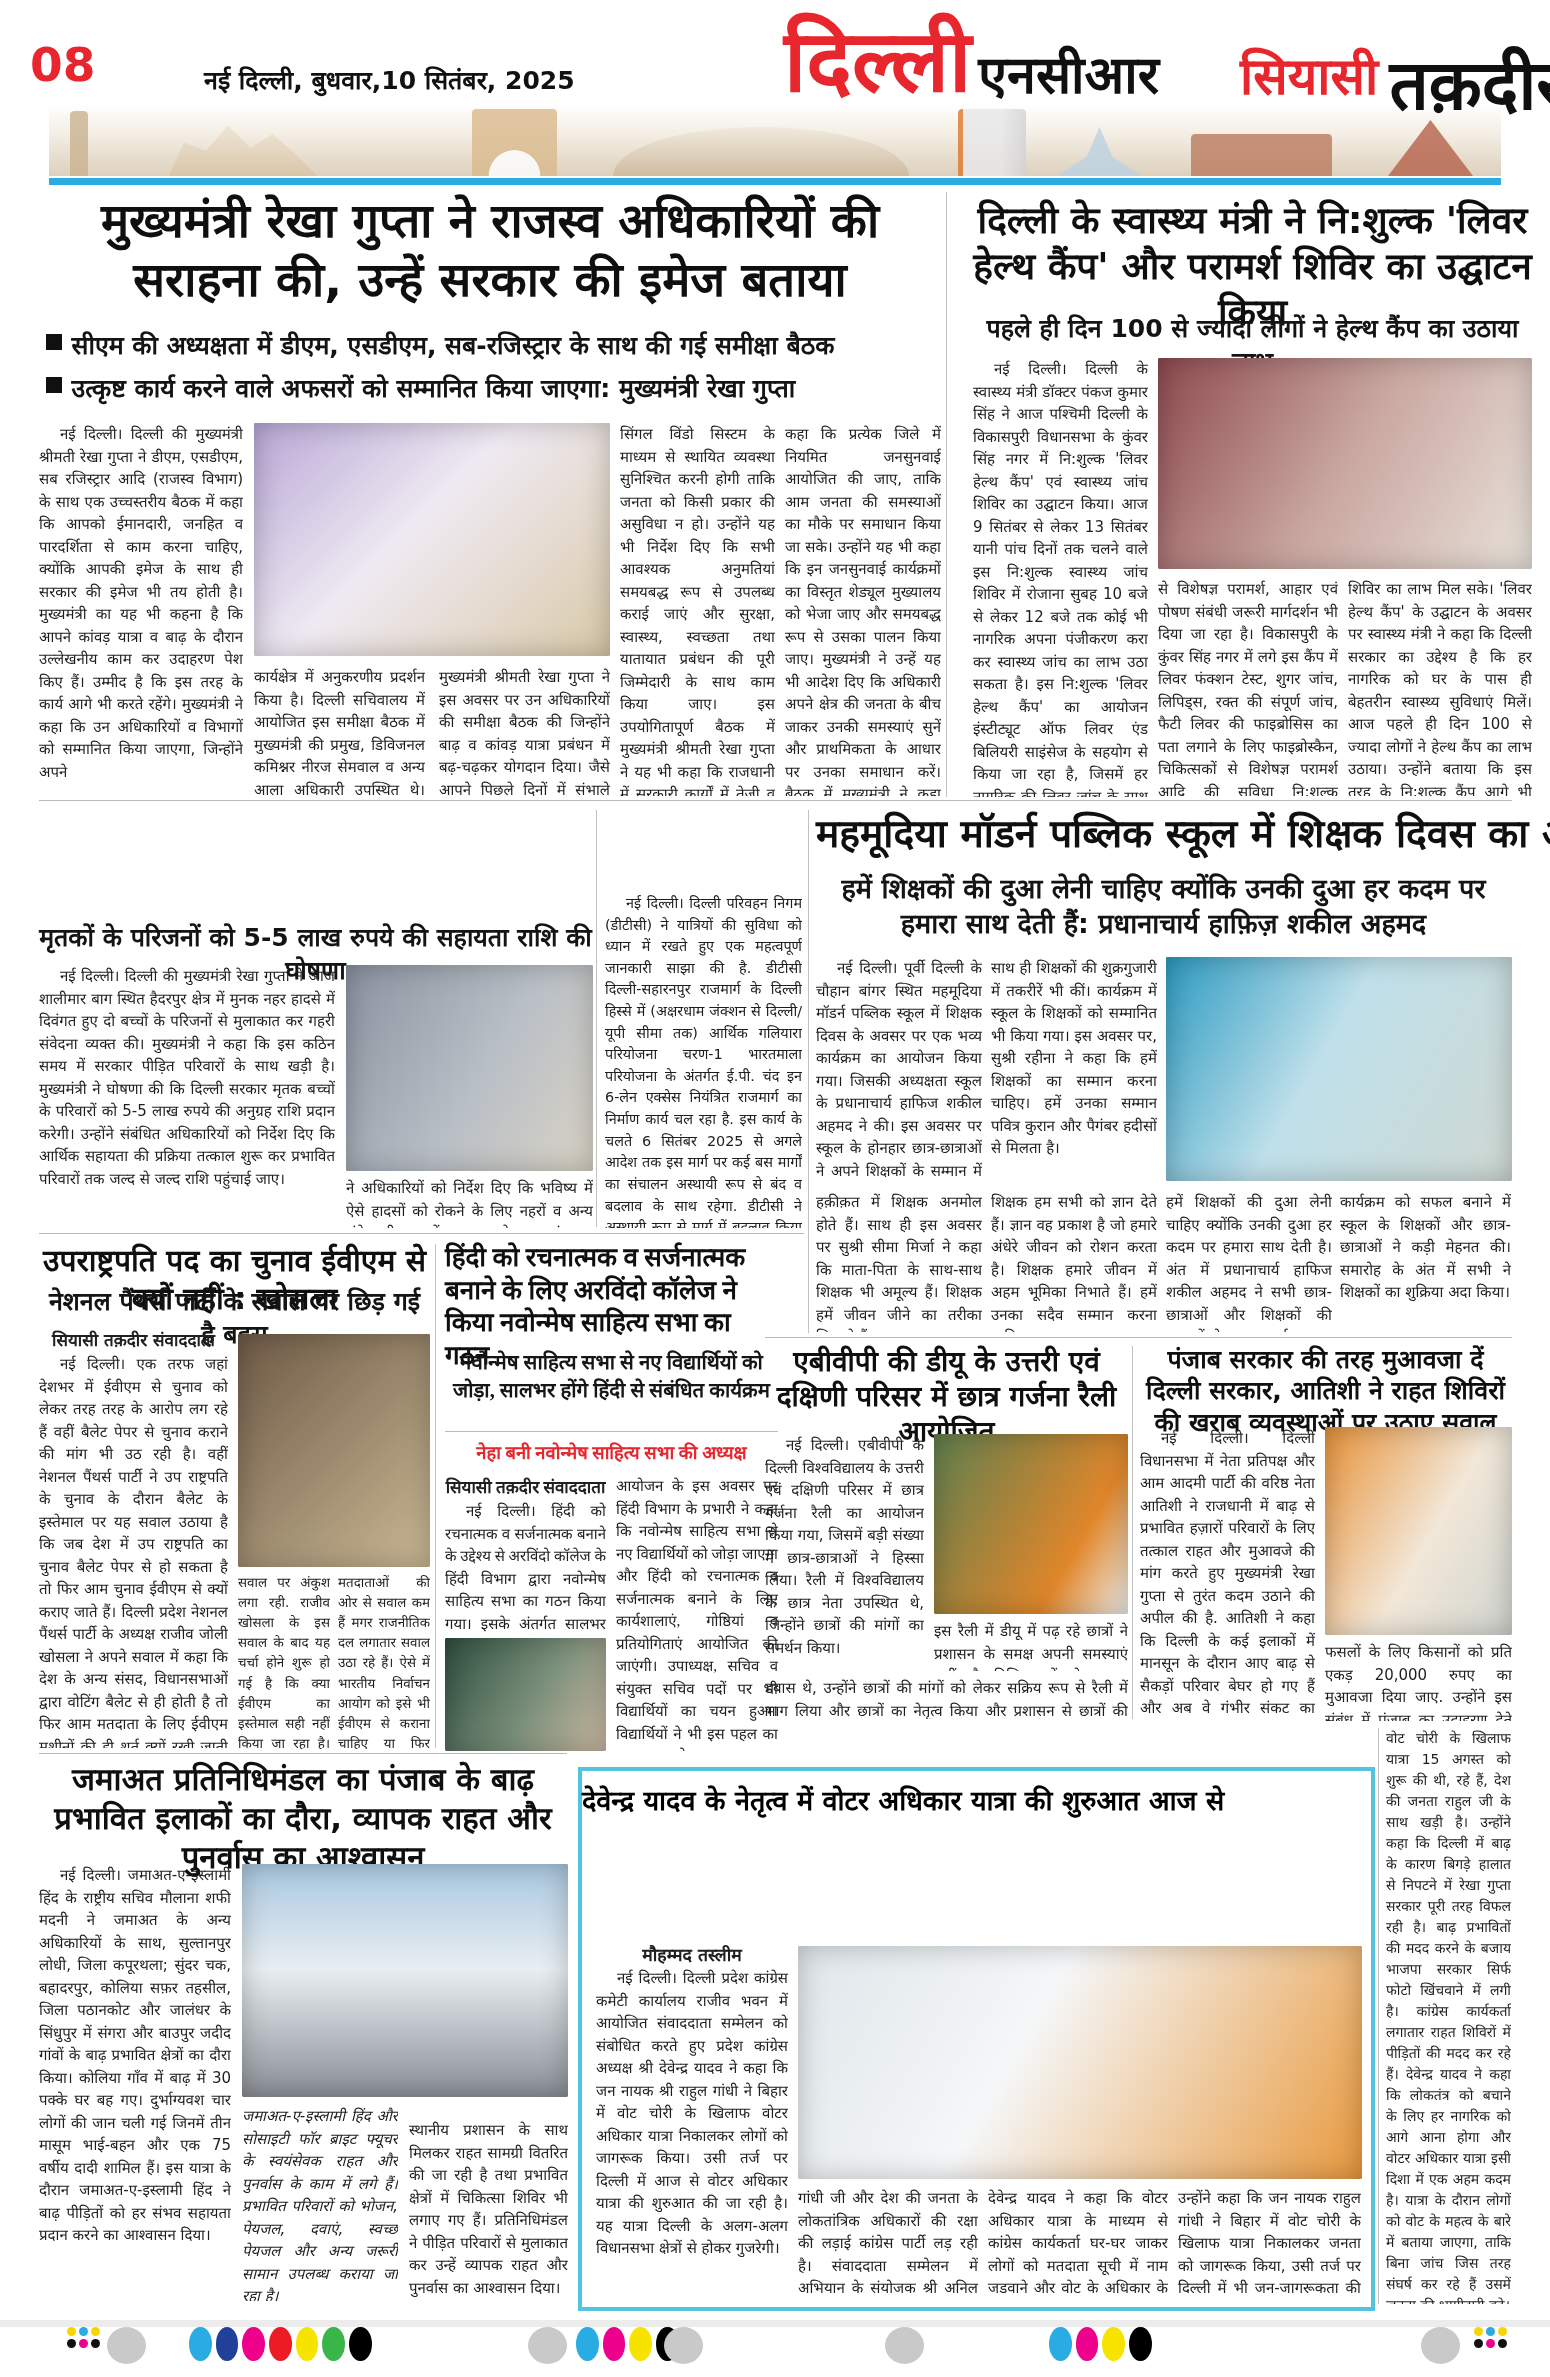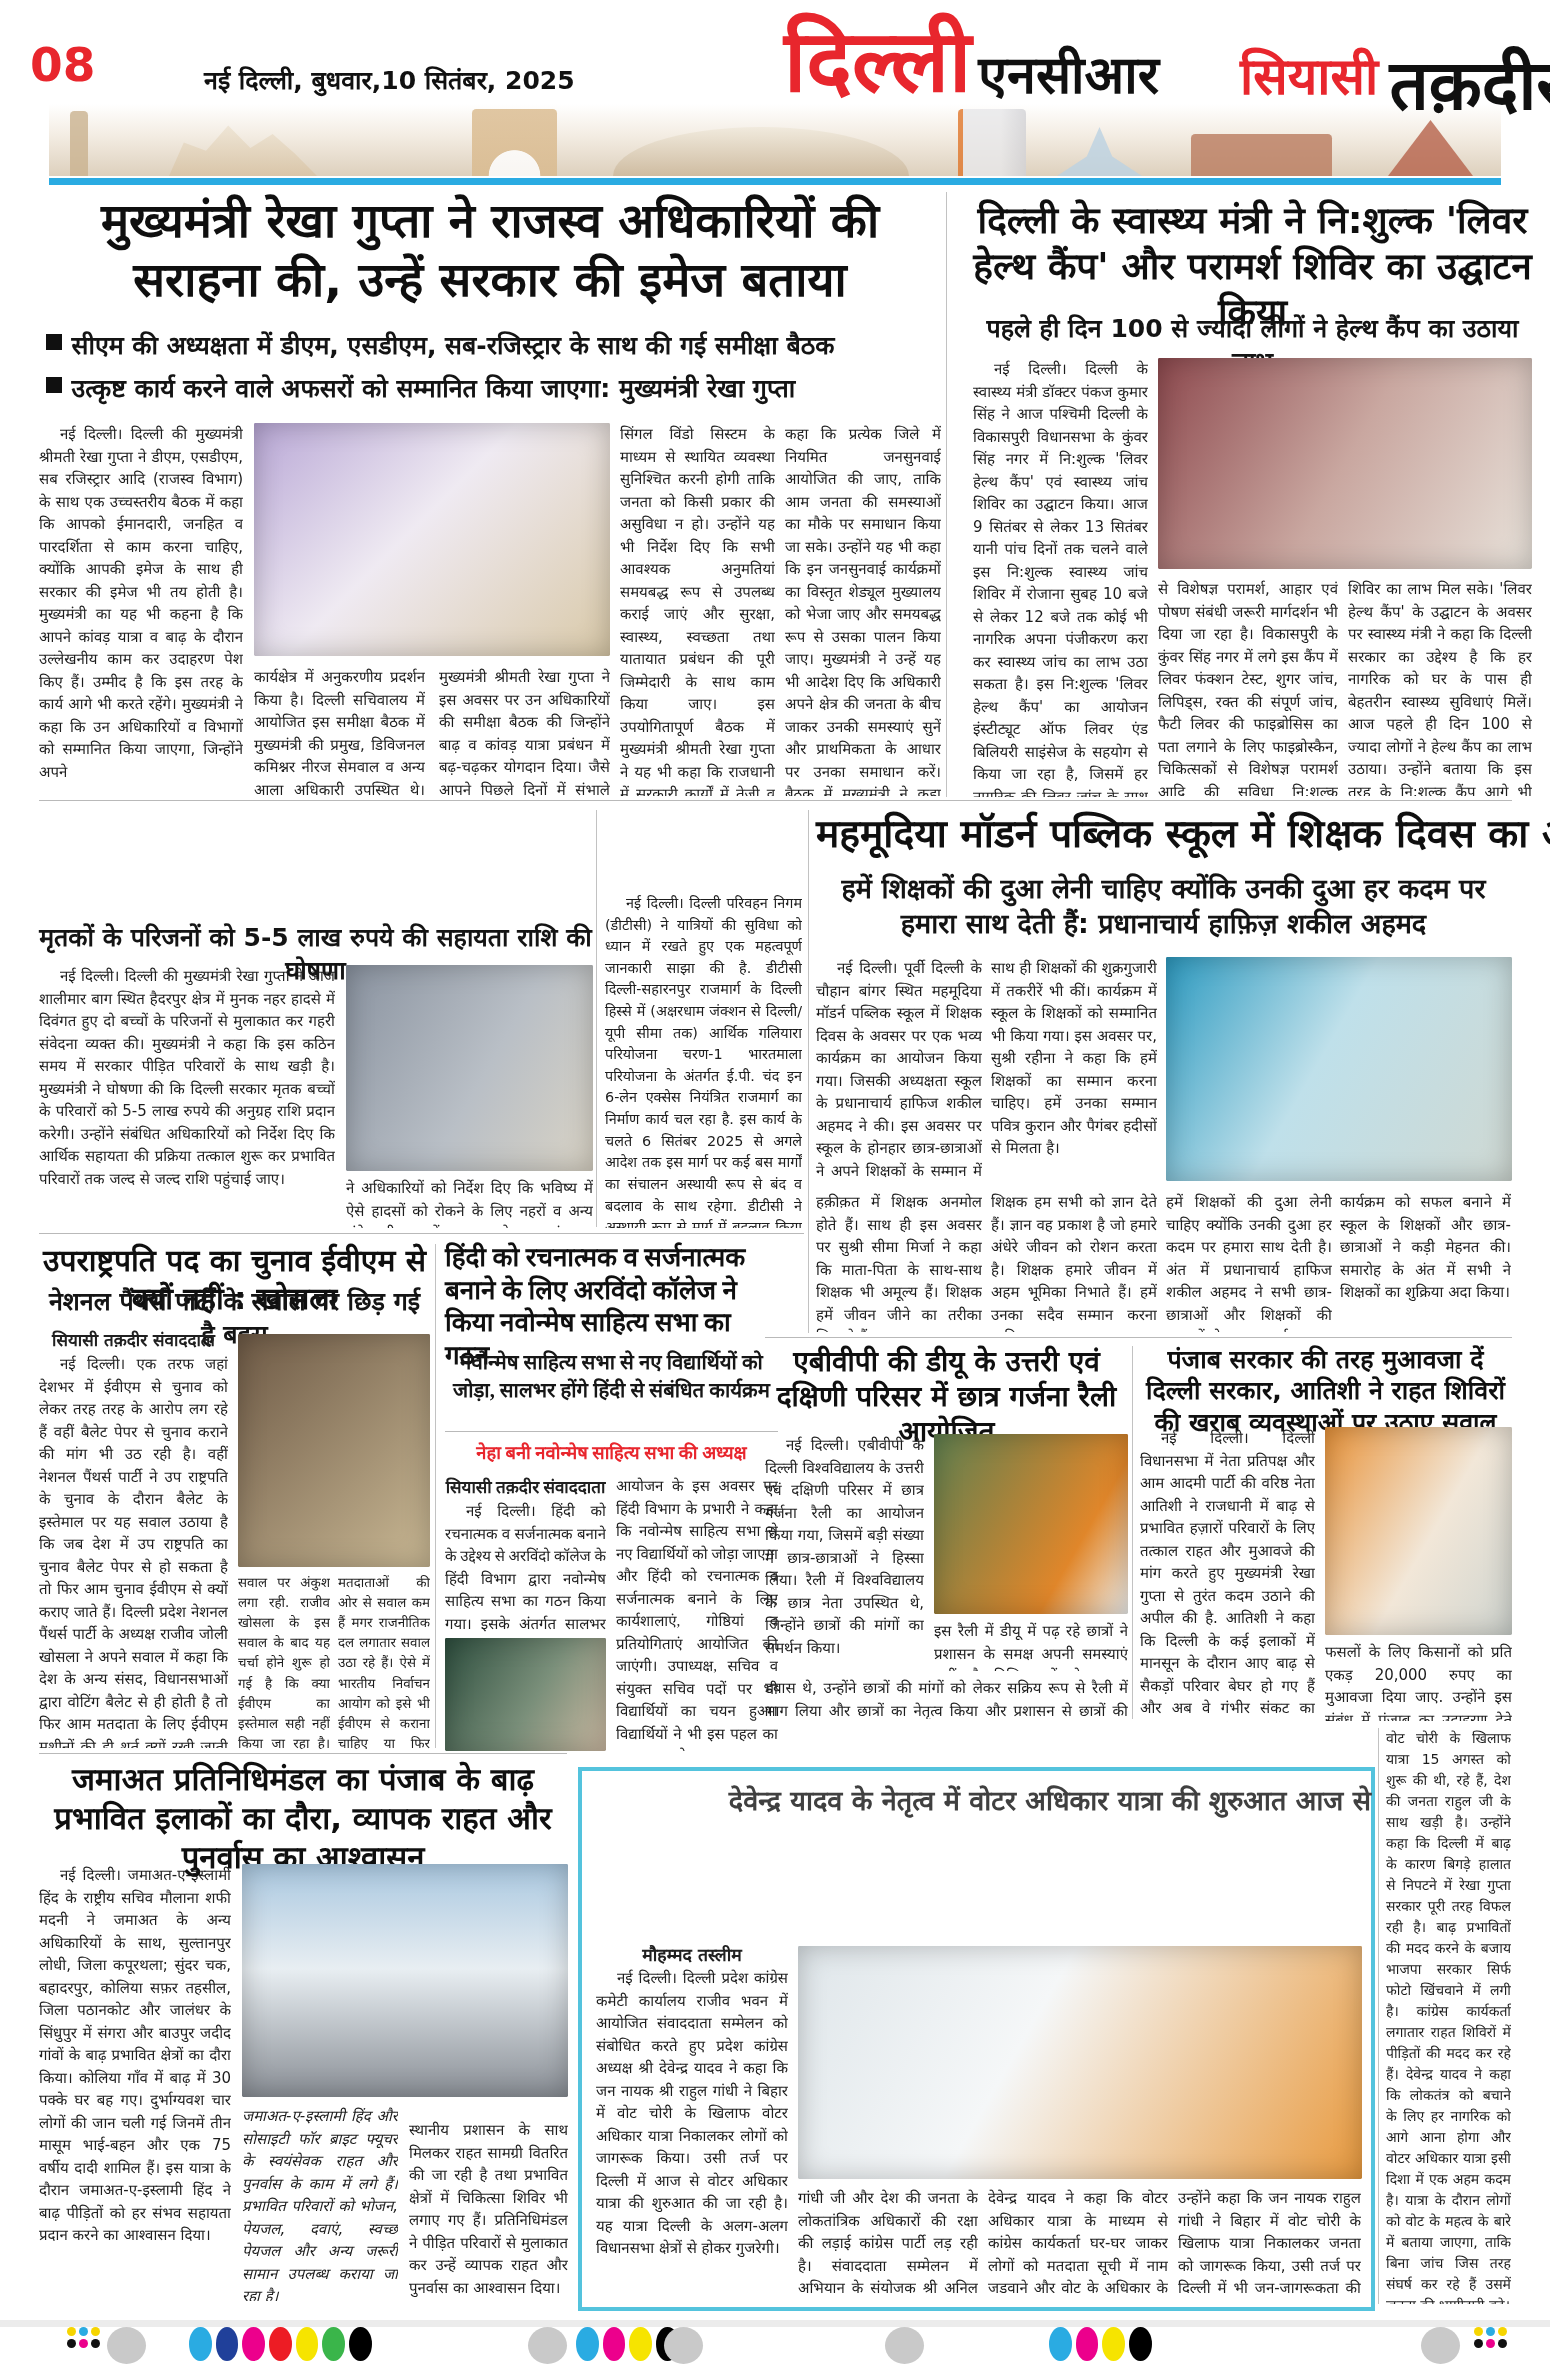--- a/index.html
+++ b/index.html
@@ -160,21 +160,21 @@
 
   <div class="abs" style="left:39px;top:1760px;width:528px;height:544px;">
     <div class="hl abs" style="left:0;top:0;width:100%;font-size:31px;">जमाअत प्रतिनिधिमंडल का पंजाब के बाढ़ प्रभावित इलाकों का दौरा, व्यापक राहत और पुनर्वास का आश्वासन</div>
     <div class="abs body-txt first-par" style="left:0;top:104px;width:192px;height:437px;">नई दिल्ली। जमाअत-ए-इस्लामी हिंद के राष्ट्रीय सचिव मौलाना शफी मदनी ने जमाअत के अन्य अधिकारियों के साथ, सुल्तानपुर लोधी, जिला कपूरथला; सुंदर चक, बहादरपुर, कोलिया सफ़र तहसील, जिला पठानकोट और जालंधर के सिंधुपुर में संगरा और बाउपुर जदीद गांवों के बाढ़ प्रभावित क्षेत्रों का दौरा किया। कोलिया गाँव में बाढ़ में 30 पक्के घर बह गए। दुर्भाग्यवश चार लोगों की जान चली गई जिनमें तीन मासूम भाई-बहन और एक 75 वर्षीय दादी शामिल हैं। इस यात्रा के दौरान जमाअत-ए-इस्लामी हिंद ने बाढ़ पीड़ितों को हर संभव सहायता प्रदान करने का आश्वासन दिया।</div>
     <div class="abs photo" style="left:203px;top:104px;width:326px;height:233px;background-image:linear-gradient(180deg,#aac8e0 0%,#e8eef2 45%,#8a8f96 100%);"></div>
     <div class="abs body-txt" style="left:203px;top:345px;width:156px;height:196px;font-style:italic;">जमाअत-ए-इस्लामी हिंद और सोसाइटी फॉर ब्राइट फ्यूचर के स्वयंसेवक राहत और पुनर्वास के काम में लगे हैं। प्रभावित परिवारों को भोजन, पेयजल, दवाएं, स्वच्छ पेयजल और अन्य जरूरी सामान उपलब्ध कराया जा रहा है।</div>
     <div class="abs body-txt" style="left:370px;top:345px;width:159px;height:196px;margin-top:14px;">स्थानीय प्रशासन के साथ मिलकर राहत सामग्री वितरित की जा रही है तथा प्रभावित क्षेत्रों में चिकित्सा शिविर भी लगाए गए हैं। प्रतिनिधिमंडल ने पीड़ित परिवारों से मुलाकात कर उन्हें व्यापक राहत और पुनर्वास का आश्वासन दिया।</div>
   </div>
 
   <div class="abs box-k" style="left:578px;top:1767px;width:789px;height:536px;">
-    <div class="abs" style="left:0;top:10px;width:100%;font-size:27px;font-weight:800;color:#404040;text-align:right;">देवेन्द्र यादव के नेतृत्व में वोटर अधिकार यात्रा की शुरुआत आज से</div>
+    <div class="abs" style="left:0;top:10px;width:100%;font-size:27px;font-weight:800;color:#000000;text-align:left;">देवेन्द्र यादव के नेतृत्व में वोटर अधिकार यात्रा की शुरुआत आज से</div>
     <div class="abs byline" style="left:14px;top:171px;width:192px;font-size:17.6px;">मौहम्मद तस्लीम</div>
     <div class="abs body-txt first-par" style="left:14px;top:196px;width:192px;height:324px;">नई दिल्ली। दिल्ली प्रदेश कांग्रेस कमेटी कार्यालय राजीव भवन में आयोजित संवाददाता सम्मेलन को संबोधित करते हुए प्रदेश कांग्रेस अध्यक्ष श्री देवेन्द्र यादव ने कहा कि जन नायक श्री राहुल गांधी ने बिहार में वोट चोरी के खिलाफ वोटर अधिकार यात्रा निकालकर लोगों को जागरूक किया। उसी तर्ज पर दिल्ली में आज से वोटर अधिकार यात्रा की शुरुआत की जा रही है। यह यात्रा दिल्ली के अलग-अलग विधानसभा क्षेत्रों से होकर गुजरेगी।</div>
     <div class="abs photo" style="left:216px;top:175px;width:564px;height:233px;background-image:linear-gradient(120deg,#dfe6ea 0%,#f5f7f8 40%,#e89a3f 100%);"></div>
     <div class="abs body-txt" style="left:216px;top:416px;width:180px;height:106px;">गांधी जी और देश की जनता के लोकतांत्रिक अधिकारों की रक्षा की लड़ाई कांग्रेस पार्टी लड़ रही है। संवाददाता सम्मेलन में अभियान के संयोजक श्री अनिल भारद्वाज सहित वरिष्ठ नेतागण मौजूद रहे।</div>
     <div class="abs body-txt" style="left:406px;top:416px;width:180px;height:106px;">देवेन्द्र यादव ने कहा कि वोटर अधिकार यात्रा के माध्यम से कांग्रेस कार्यकर्ता घर-घर जाकर लोगों को मतदाता सूची में नाम जुड़वाने और वोट के अधिकार के प्रति जागरूक करेंगे।</div>
     <div class="abs body-txt" style="left:596px;top:416px;width:183px;height:106px;">उन्होंने कहा कि जन नायक राहुल गांधी ने बिहार में वोट चोरी के खिलाफ यात्रा निकालकर जनता को जागरूक किया, उसी तर्ज पर दिल्ली में भी जन-जागरूकता की यह मुहिम चलाई जाएगी।</div>
   </div>
 
   <div class="abs div-v" style="left:1378px;top:1728px;height:576px;"></div>
 

